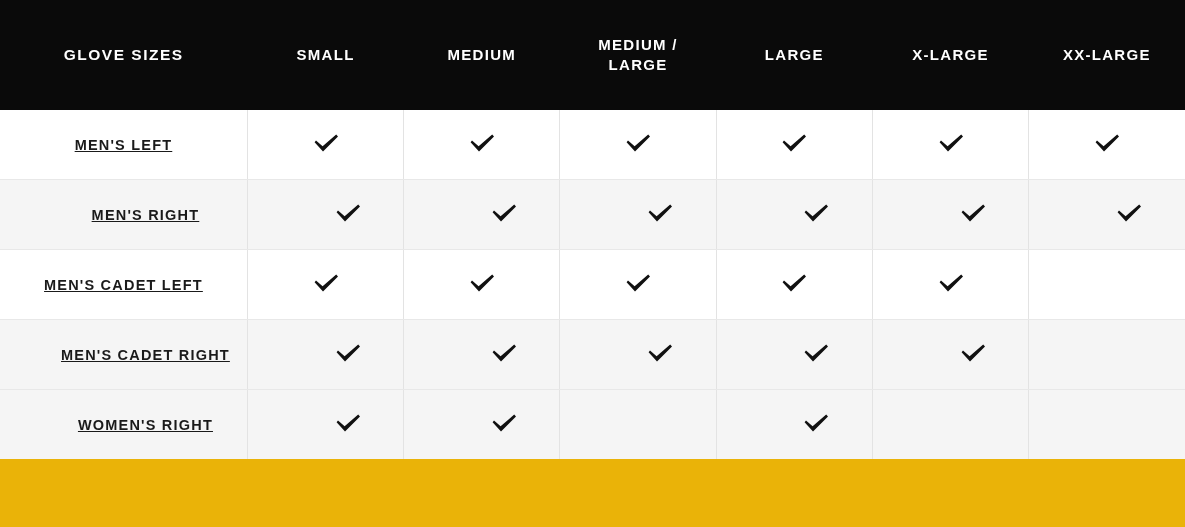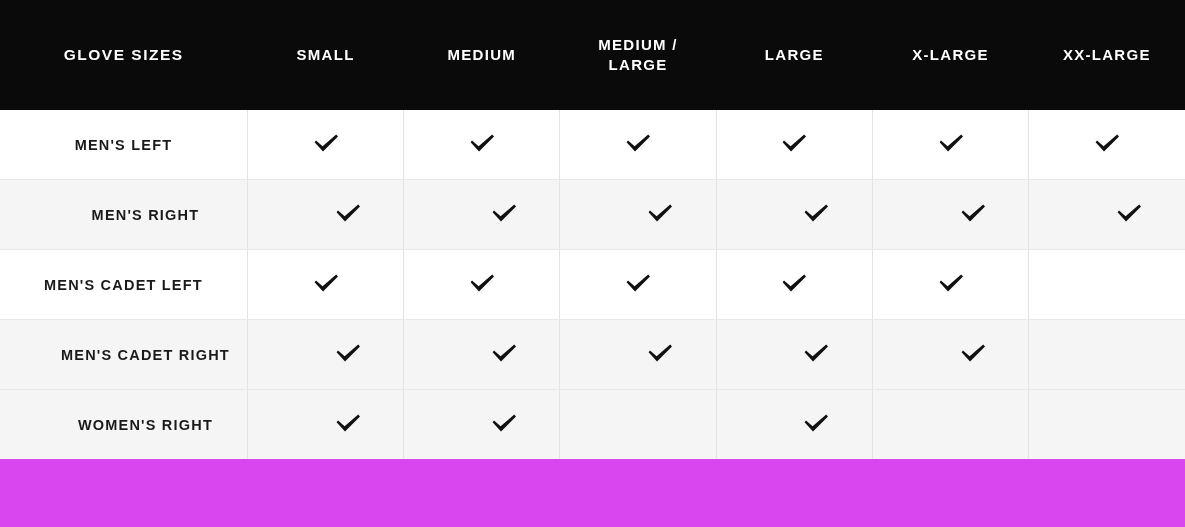--- a/index.html
+++ b/index.html
@@ -10,21 +10,21 @@
   body {
     width: 1185px;
     height: 527px;
     font-family: "Liberation Sans", sans-serif;
     overflow: hidden;
   }
   .table-wrap {
     width: 1185px;
     height: 527px;
     box-sizing: border-box;
-    background: #d946ef;
+    background: #eab308;
   }
   table.size-chart {
     width: 1185px;
     border-collapse: collapse;
     table-layout: fixed;
   }
   table.size-chart col.c0 { width: 247px; }
   table.size-chart col.cx { width: 156px; }
 
   thead th {
@@ -51,20 +51,21 @@
     text-align: center;
     vertical-align: middle;
     border-right: 1px solid #e3e3e3;
     border-bottom: 1px solid #e8e8e8;
     font-size: 14.5px;
     font-weight: bold;
     letter-spacing: 1.2px;
     color: #1a1a1a;
     text-transform: uppercase;
     padding: 0;
+    text-decoration: underline;
   }
   tbody td:last-child { border-right: none; }
   tbody tr:last-child td { border-bottom: none; }
 
   tbody tr.shade td { background: #f5f5f5; padding-left: 44px; }
   tbody tr.plain td { background: #ffffff; }
 
   td.row-label {
     border-right: 1px solid #e3e3e3;
   }

